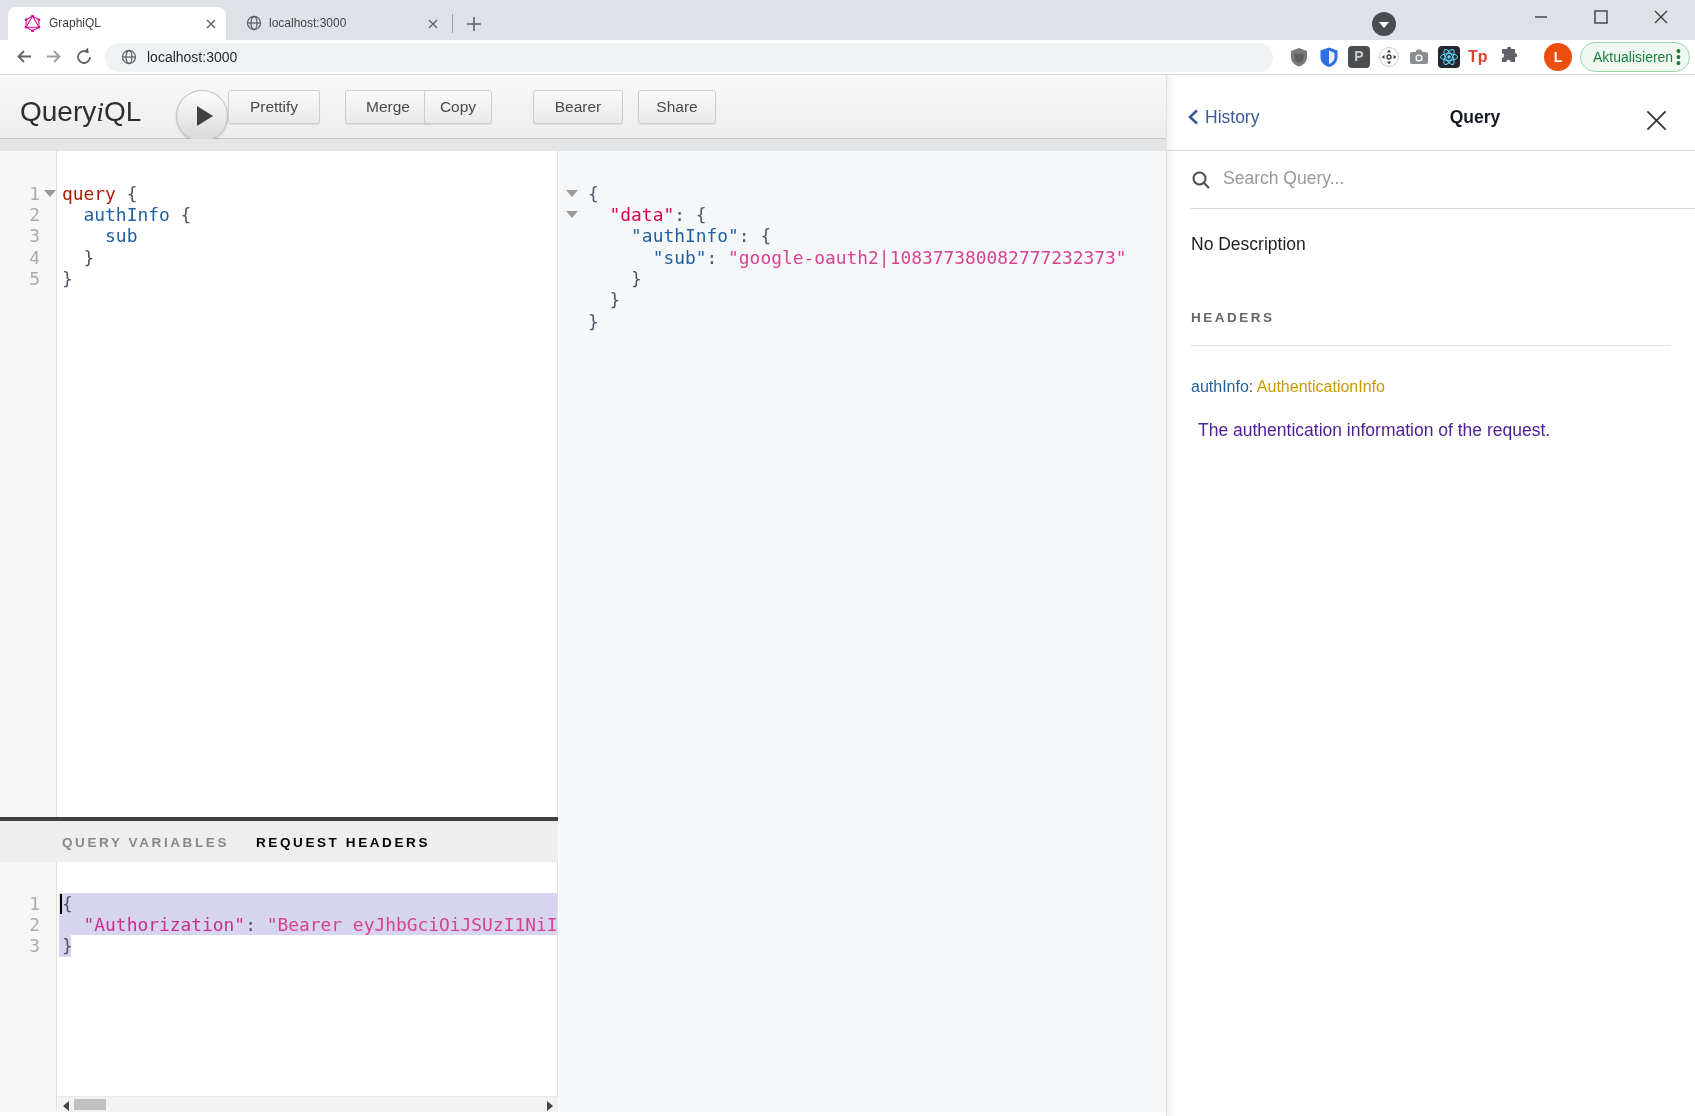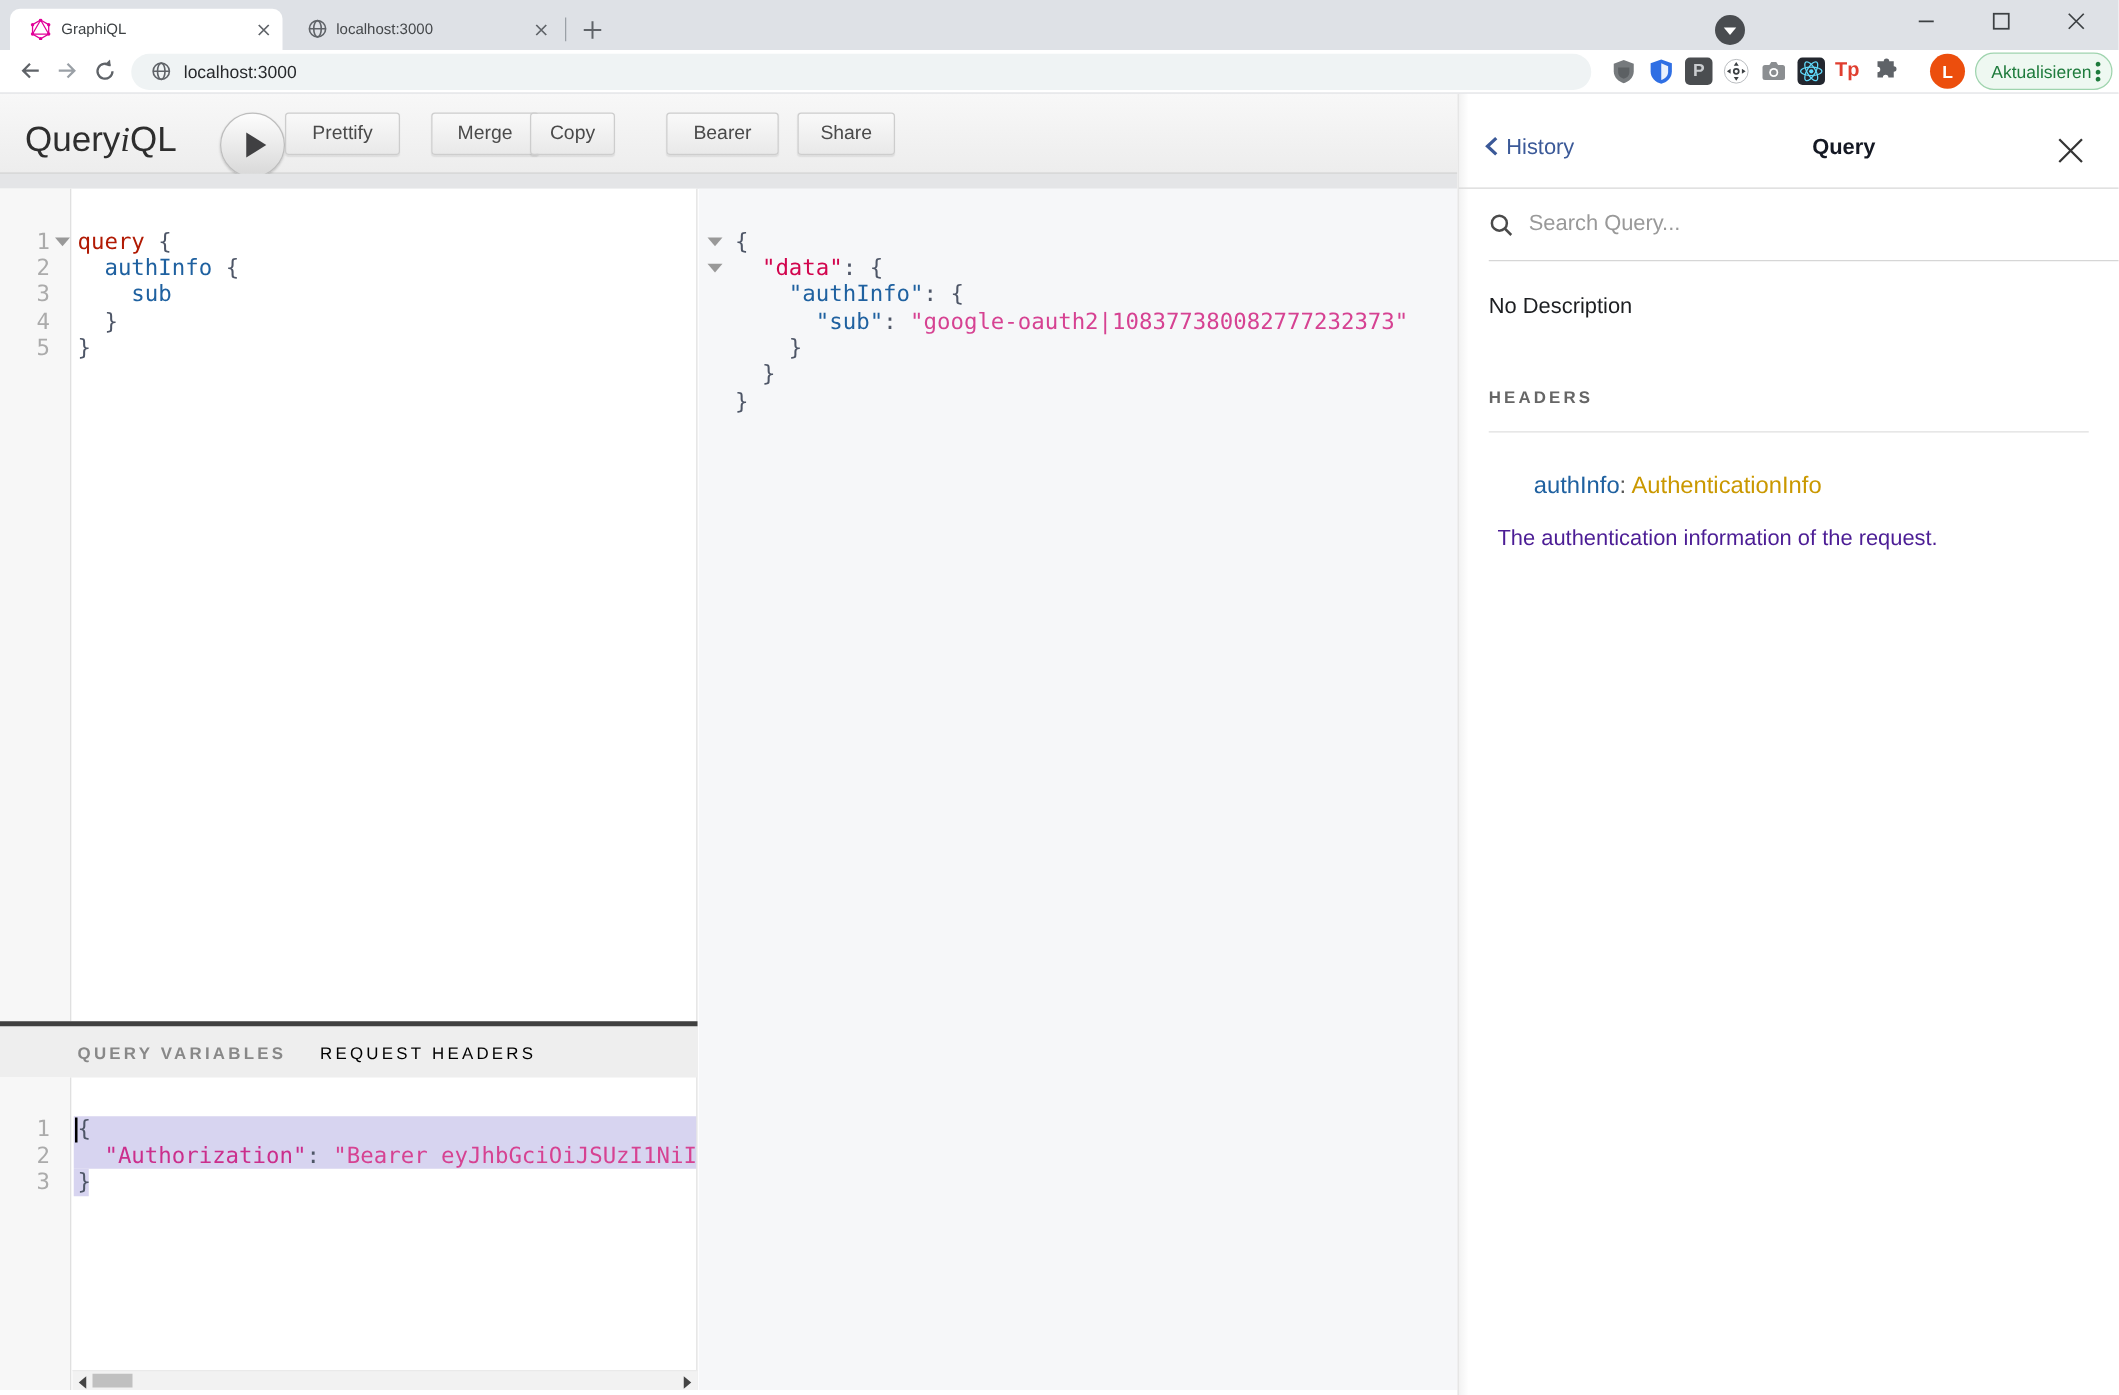--- a/index.html
+++ b/index.html
@@ -49,21 +49,21 @@
   .gutter { position:absolute; left:0; width:40px; color:#ababab; text-align:right; }
   .gutter div { height:21.35px; }
   .code { position:absolute; }
   .code div { height:21.35px; }
   .tk-kw { color:var(--kw); } .tk-prop { color:var(--prop); } .tk-pun { color:var(--pun); }
   .tk-str { color:var(--str); } .tk-def { color:var(--def); } .tk-key { color:var(--key); } .tk-pln { color:#333; }
   .foldarrow { position:absolute; width:0; height:0; border-left:6px solid transparent; border-right:6px solid transparent; border-top:7px solid #999; }
 
   .vartabs { position:absolute; left:0; top:666px; width:558px; height:45px; background:#eee; border-top:4px solid #404040; }
   .vartabs .t1 { position:absolute; left:62px; top:14px; font-size:13.5px; font-weight:bold; letter-spacing:2.6px; color:#888; }
-  .vartabs .t2 { position:absolute; left:256px; top:14px; font-size:13.5px; font-weight:normal; letter-spacing:2.6px; color:#000; }
+  .vartabs .t2 { position:absolute; left:256px; top:14px; font-size:13.5px; font-weight:bold; letter-spacing:2.6px; color:#000; }
 
   .selrow { position:absolute; background:#d7d4f0; }
   .cursor { position:absolute; width:1.5px; height:20px; background:#000; }
 
   .hscroll { position:absolute; left:58px; top:945px; width:500px; height:16px; background:#f2f2f2; border-top:1px solid #eaeaea; }
   .hs-arrow { position:absolute; top:4px; width:0; height:0; border-top:5px solid transparent; border-bottom:5px solid transparent; }
   .hs-thumb { position:absolute; left:16px; top:2px; width:32px; height:11px; background:#c0c0c0; }
 
   .resultpane { left:559px; top:151px; width:607px; height:961px; background:#f6f7f9; }
 
@@ -75,21 +75,21 @@
   .docback svg { vertical-align:-2px; margin-right:6px; }
   .doctitle { position:absolute; left:44px; top:32px; width:100%; text-align:center; font-weight:bold; font-size:17.5px; color:#141823; }
   .docclose { position:absolute; right:26px; top:33px; width:25px; height:25px; }
   .docsearch { position:absolute; left:0; top:76px; width:100%; height:58px; }
   .docsearch .underline { position:absolute; left:24px; right:0; bottom:0; height:1px; background:#d6d6d6; }
   .docsearch svg { position:absolute; left:24px; top:19px; }
   .docsearch .ph { position:absolute; left:56px; top:17px; font-size:17.5px; color:#999; }
   .nodesc { position:absolute; left:24px; top:159px; font-size:17.5px; color:#1c1e21; }
   .fieldshdr { position:absolute; left:24px; top:235px; font-size:13.5px; font-weight:bold; letter-spacing:2.5px; color:#666; }
   .fieldsrule { position:absolute; left:24px; right:24px; top:270px; height:1px; background:#e0e0e0; }
-  .fieldrow { position:absolute; left:24px; top:303px; font-size:19px;margin-left:36px; }
+  .fieldrow { position:absolute; left:24px; top:303px; font-size:16px; }
   .fieldrow .fname { color:#1f61a0; }
   .fieldrow .colon { color:#555; }
   .fieldrow .ftype { color:#ca9800; }
   .fielddesc { position:absolute; left:31px; top:345px; font-size:17.5px; color:#4c1d95; }
 
   svg { display:block; }
 </style>
 </head>
 <body>
 

